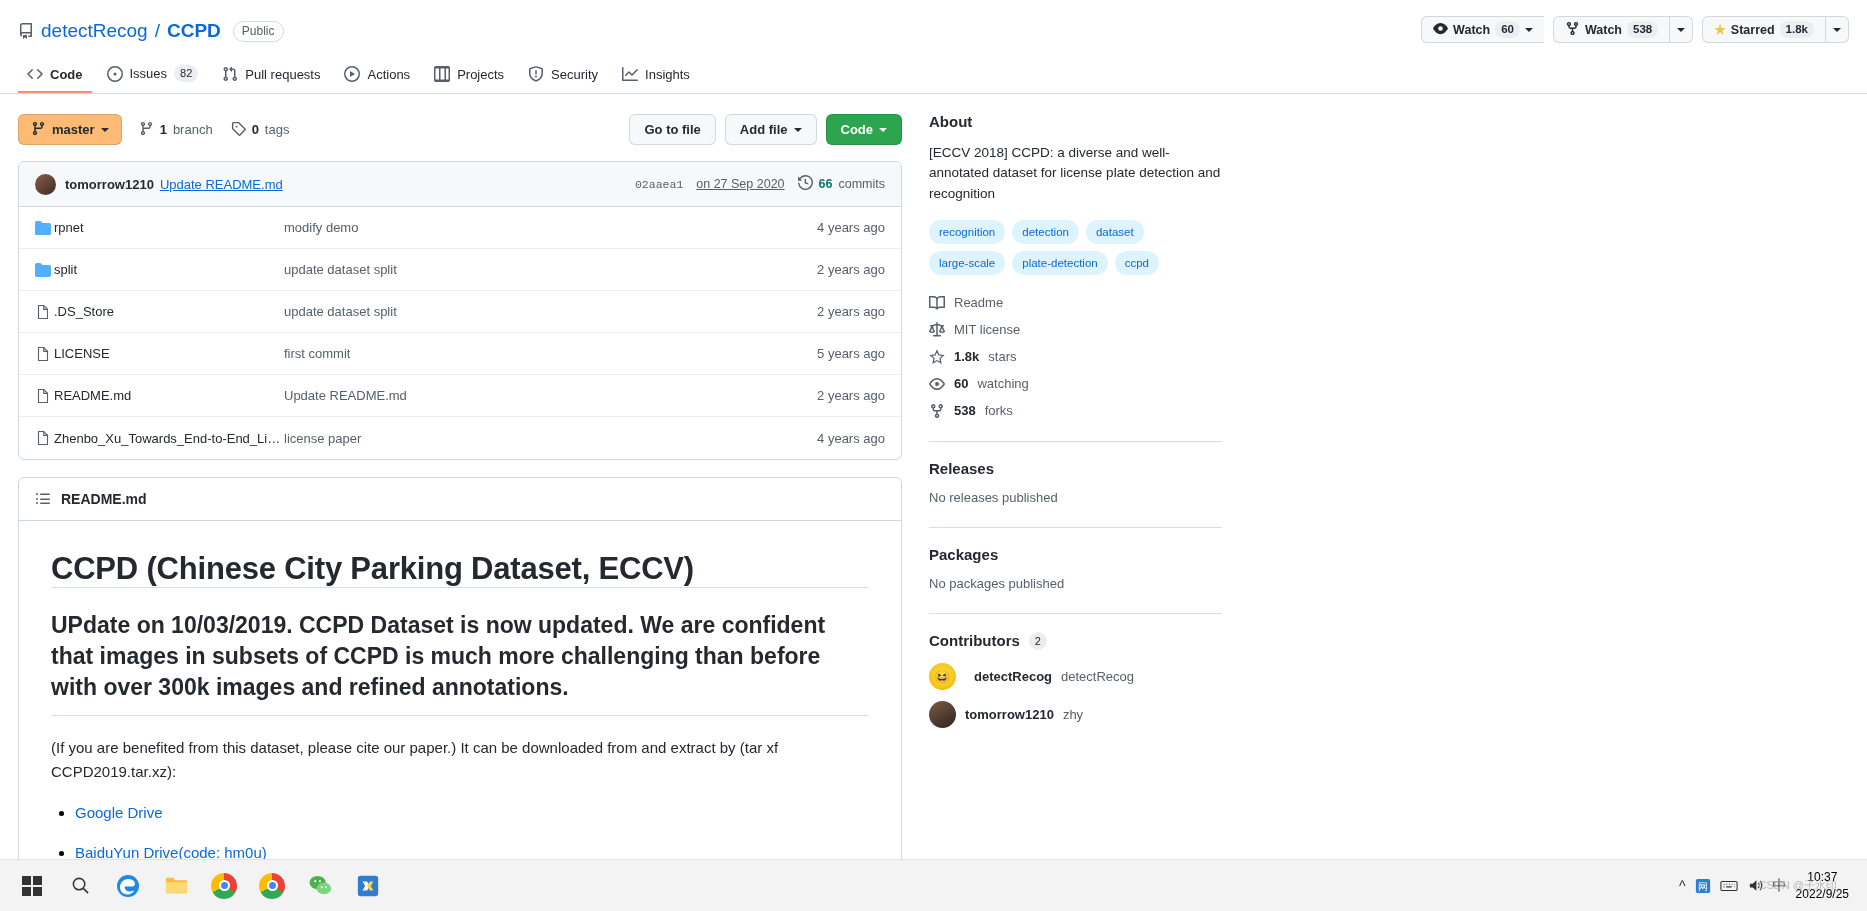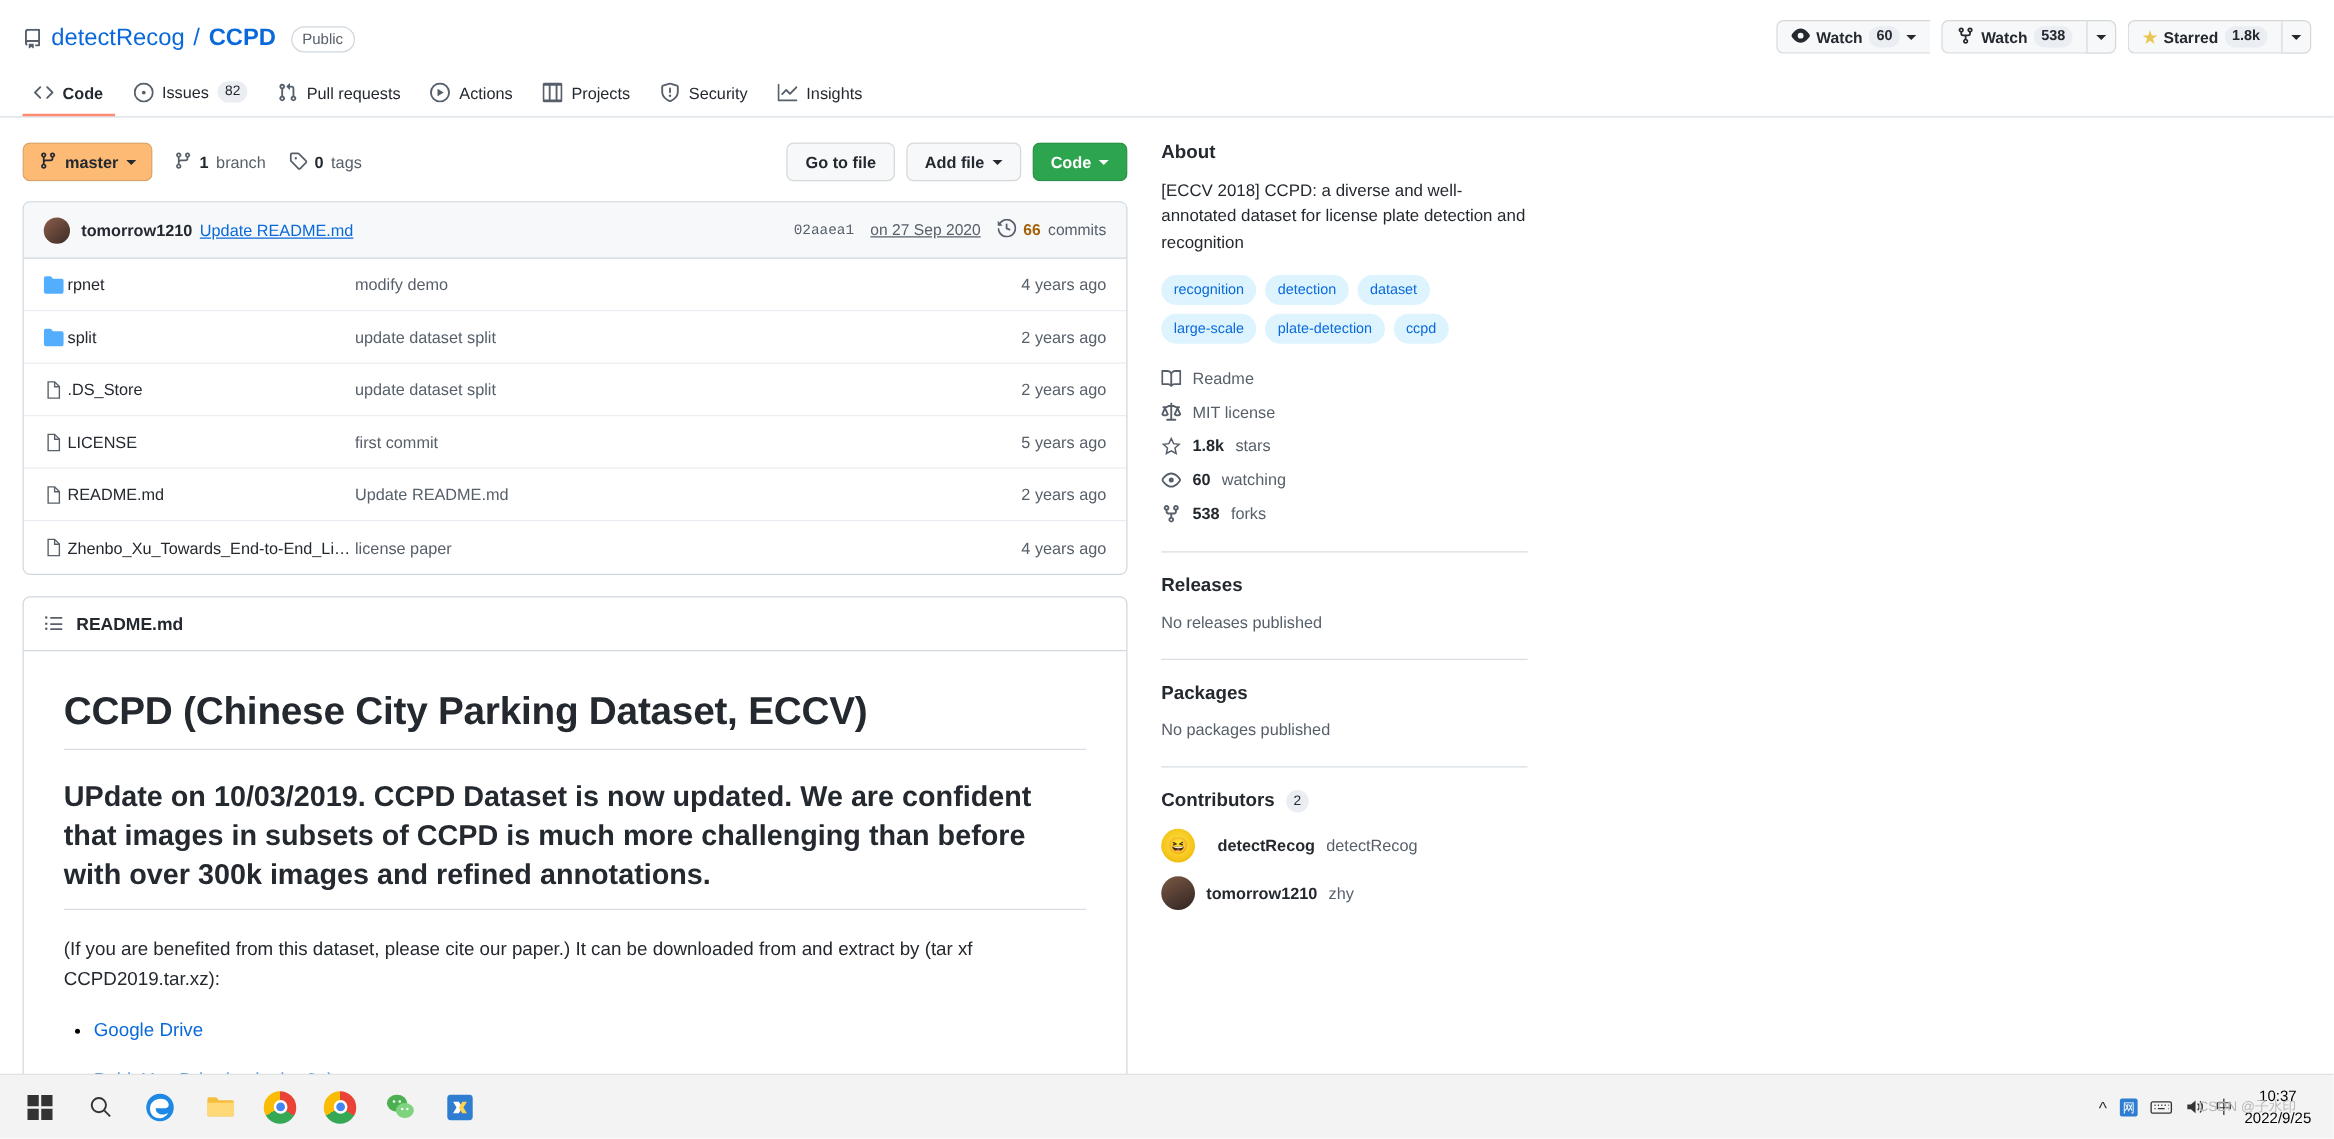--- a/index.html
+++ b/index.html
@@ -105,21 +105,21 @@
     background:radial-gradient(circle at 50% 45%, #ffe14d 0%, #f5c518 62%, #d9a400 100%);
     margin-right:9px; display:flex; align-items:center; justify-content:center;
     font-size:13px; line-height:1;
   }
   .commit-author { font-size:13px; font-weight:600; color:#24292f; margin-right:6px; }
   .commit-msg { font-size:13px; color:#0969da; text-decoration:underline; cursor:pointer; }
   .commit-right { margin-left:auto; display:flex; align-items:center; gap:13px; }
   .commit-sha { font-family:"Liberation Mono", monospace; font-size:11.5px; color:#57606a;text-align:center; }
   .commit-date { font-size:12.5px; color:#57606a;text-decoration:underline; }
   .commit-count { display:flex; align-items:center; gap:6px; font-size:12.5px; color:#57606a; cursor:pointer; }
-  .commit-count strong { color:#a16207; font-weight:600; }
+  .commit-count strong { color:#0f766e; font-weight:600; }
 
   .file-row {
     display:flex; align-items:center; height:42px;
     padding:0 16px; border-bottom:1px solid #eaeef2; font-size:13px;
   }
   .file-row:last-child { border-bottom:none; }
   .ficon { width:19px; flex:none; display:flex; align-items:center; color:#54aeff; }
   .ficon.doc { color:#57606a; }
   .fname { width:230px; color:#24292f; cursor:pointer; overflow:hidden; text-overflow:ellipsis; white-space:nowrap; }
   .fmsg { flex:1; color:#57606a; cursor:pointer; }
@@ -128,21 +128,21 @@
   
   .readme-box { border:1px solid #d0d7de; border-radius:6px; margin-top:17px; }
   .readme-head {
     display:flex; align-items:center; gap:10px;
     padding:13px 16px; border-bottom:1px solid #d0d7de;
   }
   .readme-head-title { font-size:14px; font-weight:600; color:#24292f; }
   .readme-body { padding:30px 32px 10px 32px; }
   .readme-body h1 {
     font-size:31px; font-weight:600; color:#24292f;
-    padding-bottom:12px; border-bottom:1px solid #d8dee4; margin-bottom:22px;
+    padding-bottom:0; border-bottom:1px solid #d8dee4; margin-bottom:22px;
     letter-spacing:-0.2px;
   }
   .readme-body h2 {
     font-size:23px; font-weight:600; color:#24292f; line-height:1.35;
     padding-bottom:12px; border-bottom:1px solid #d8dee4; margin-bottom:20px;
   }
   .readme-body p { font-size:15px; color:#24292f; line-height:1.58; margin-bottom:17px; }
   .readme-body ul { margin-left:24px; }
   .readme-body li { font-size:15px; line-height:1.58; margin-bottom:17px; }
   .readme-body li a { color:#0969da; text-decoration:none; cursor:pointer; }

